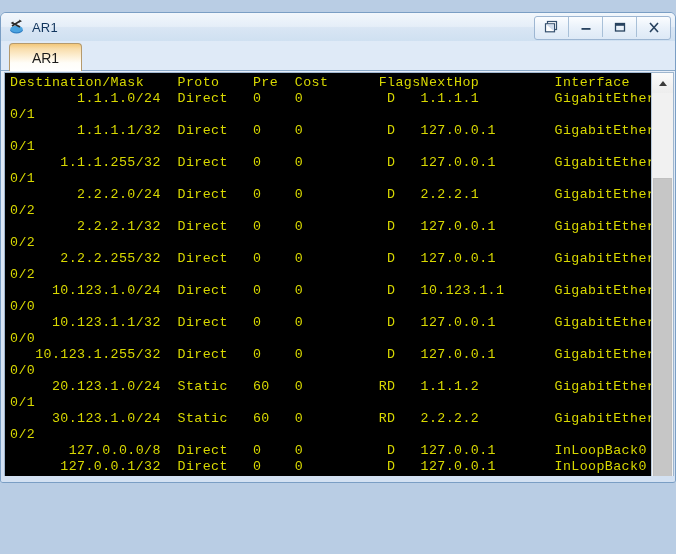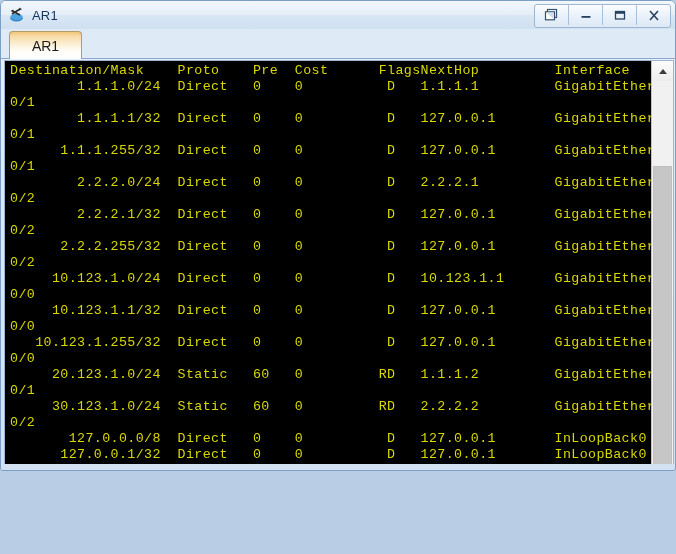--- a/index.html
+++ b/index.html
@@ -11,21 +11,21 @@
   body {
     width: 676px;
     height: 554px;
     overflow: hidden;
     font-family: "Liberation Sans", sans-serif;
   }
 
   
   .window {
     position: absolute;
-    left: 0; top: 0;
+    left: 0; top: 12px;
     width: 676px;
     height: 471px;
     box-sizing: border-box;
     background: linear-gradient(to bottom, #eaf1fa 0%, #dde8f6 40%, #d2e0f2 100%);
     border: 1px solid #7a9ec4;
     border-radius: 6px 6px 3px 3px;
     overflow: hidden;
   }
 
   

